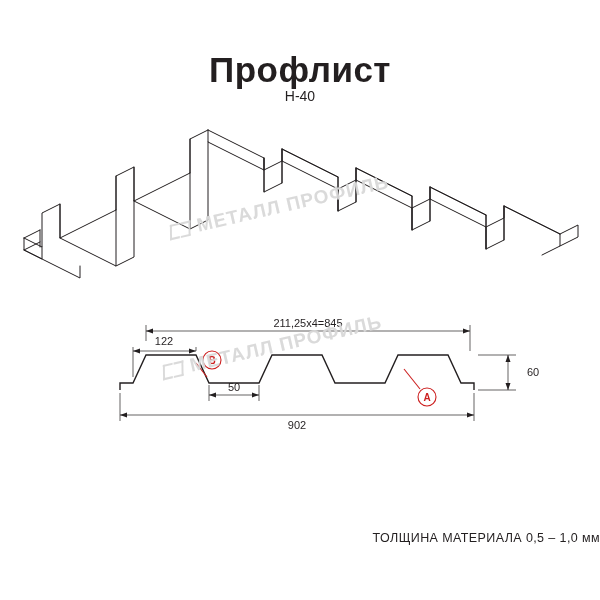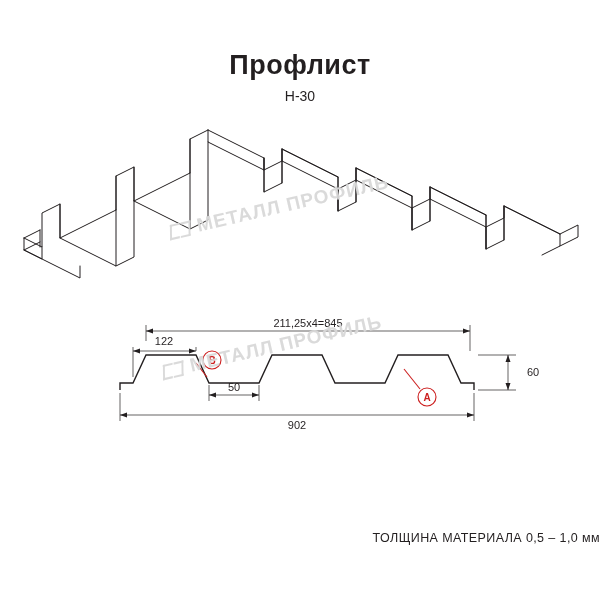--- a/index.html
+++ b/index.html
@@ -19,21 +19,21 @@
     position: relative;
     width: 600px;
     height: 600px;
   }
   .title {
     position: absolute;
     top: 50px;
     left: 0;
     width: 600px;
     text-align: center;
-    font-size: 27px;
+    font-size: 35px;
     font-weight: bold;
     letter-spacing: 0.5px;
     color: #231f20;
   }
   .subtitle {
     position: absolute;
     top: 88px;
     left: 0;
     width: 600px;
     text-align: center;
@@ -114,21 +114,21 @@
     font-weight: bold;
     fill: #cc1f1f;
   }
 </style>
 </head>
 <body>
 
 <div class="page">
 
   <div class="title">Профлист</div>
-  <div class="subtitle">Н-30</div>
+  <div class="subtitle">Н-40</div>
 
   <div class="iso-wrap">
     <svg width="600" height="160" viewBox="0 0 600 160">
       <g fill="none" stroke="#231f20" stroke-width="1" stroke-linejoin="round" stroke-linecap="round">
 
         <path d="M22,118 L40,128 L40,92 L58,84 L58,120
                  L58,120 L86,106 L86,70 L104,62 L104,98
                  L160,70 L160,34 L178,26 L178,62
                  L234,34 L234,? L234,34" stroke="none"></path>
 

